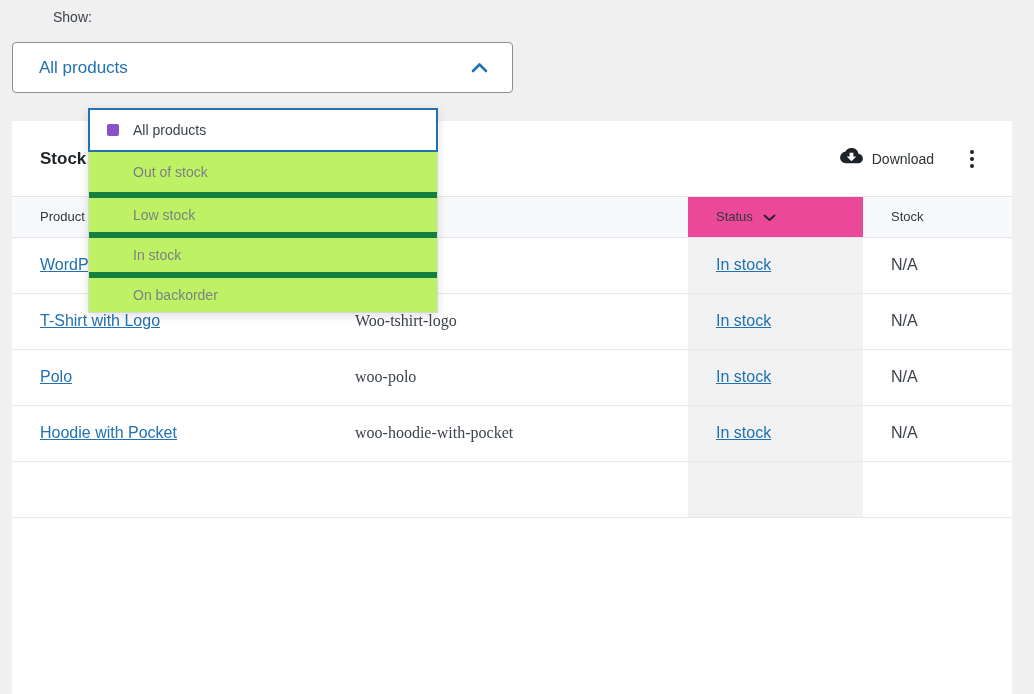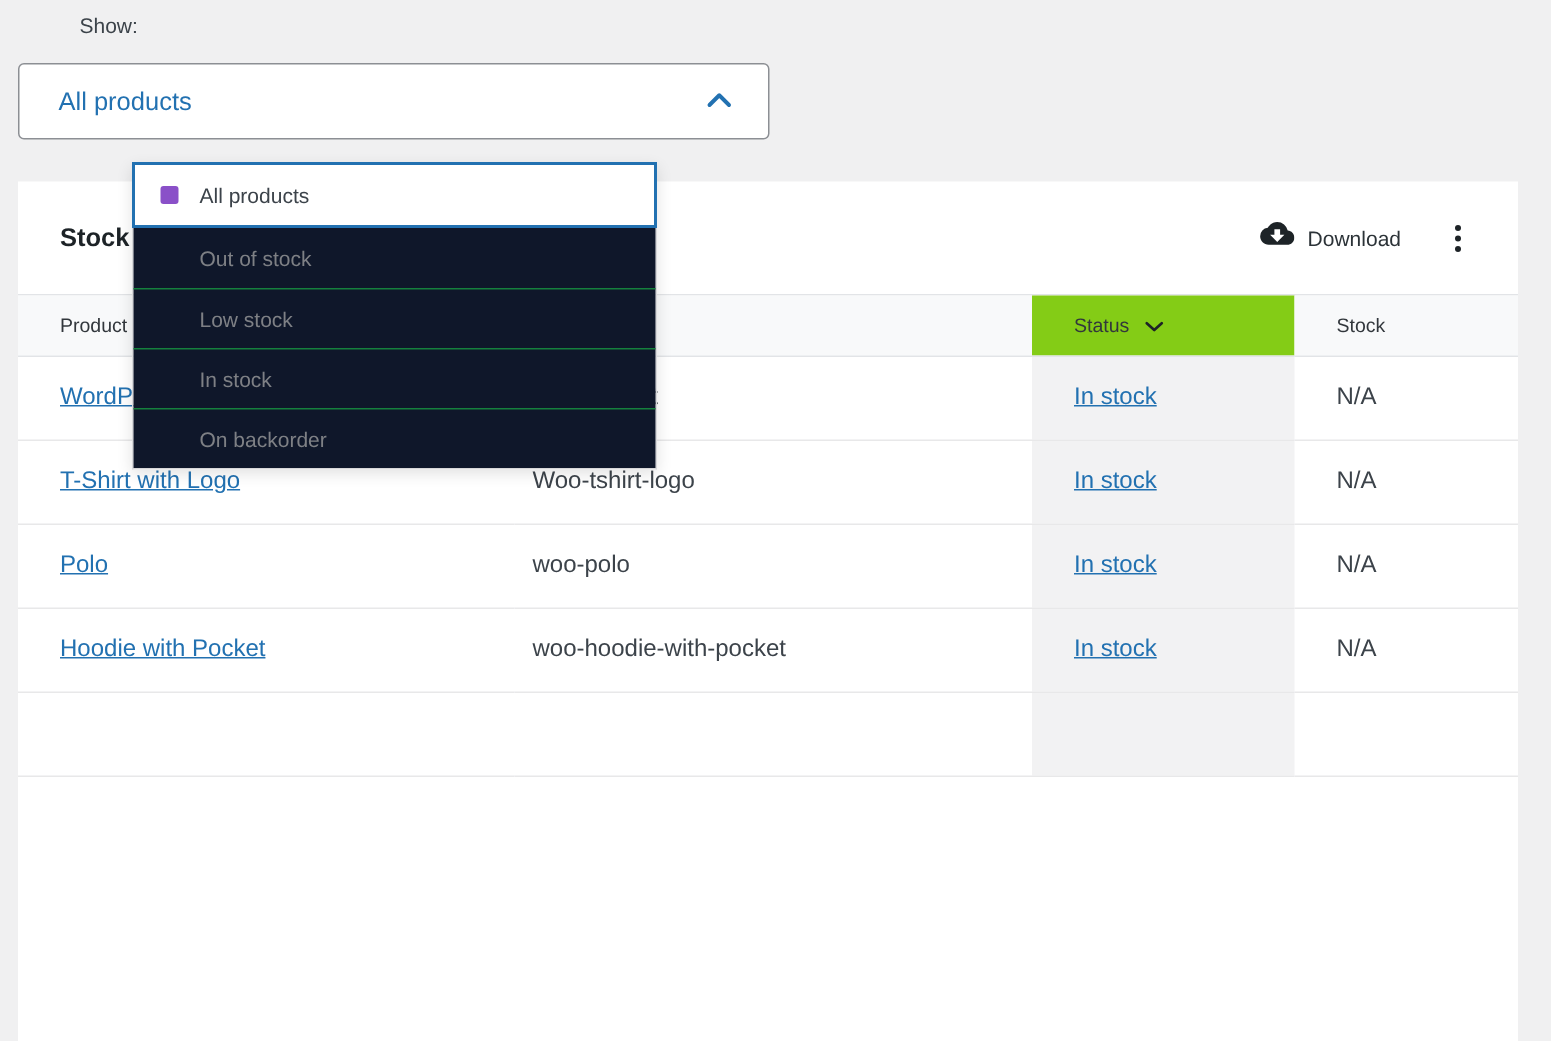--- a/index.html
+++ b/index.html
@@ -41,27 +41,27 @@
     display: flex; align-items: center;
     padding-left: 17px; gap: 14px;
     font-size: 14px; color: #3c434a;
     cursor: pointer;
   }
   .dd-square { width: 12px; height: 12px; border-radius: 2px; flex: 0 0 auto; }
   .dd-options {
     border: 1px solid #d7d7d9; border-top: none;
   }
   .dd-option {
-    height: 40px; background: #0f172a;
+    height: 40px; background: #bef264;
     display: flex; align-items: center;
     padding-left: 44px;
     font-size: 14px; color: #7e8085;
     cursor: pointer;
   }
-  .dd-option + .dd-option { border-top: 1px solid #15803d; }
+  .dd-option + .dd-option { border-top: 6px solid #15803d; }
 
   
   .card {
     position: absolute; left: 12px; top: 121px;
     width: 1000px; height: 620px;
     background: #fff;
   }
   .card-header {
     height: 76px;
     display: flex; align-items: center;
@@ -90,34 +90,34 @@
   col.c-sku     { width: 345px; }
   col.c-status  { width: 175px; }
   col.c-stock   { width: 149px; }
   thead th {
     height: 40px; background: #f8f9fa;
     font-size: 13px; font-weight: 400; color: #32373c;
     text-align: left; vertical-align: middle;
     border-bottom: 1px solid #e2e4e7;
     white-space: nowrap;
   }
-  thead th.sorted { background: #84cc16; }
+  thead th.sorted { background: #ec4899; }
   th.h-product { padding-left: 28px; }
   th.h-sku     { padding-left: 12px; }
   th.h-status  { padding-left: 28px; }
   th.h-stock   { padding-left: 28px; }
   th .sort-icon { vertical-align: -1px; margin-left: 7px; }
   tbody td {
     height: 56px; vertical-align: middle;
     font-size: 16px; color: #3c434a;
     border-bottom: 1px solid #e8e8e9;
     white-space: nowrap; overflow: hidden;
   }
   td.col-product { padding-left: 28px; }
-  td.col-sku     { padding-left: 12px; }
+  td.col-sku     { padding-left: 12px; font-family: Liberation Serif, serif; }
   td.col-status  { padding-left: 28px; background: #f2f2f3; }
   td.col-stock   { padding-left: 28px; }
   tbody a { color: #2271b1; text-decoration: underline; }
 </style>
 </head>
 <body>
 
 <div class="filter-label">Show:</div>
 
 <div class="select-control">

